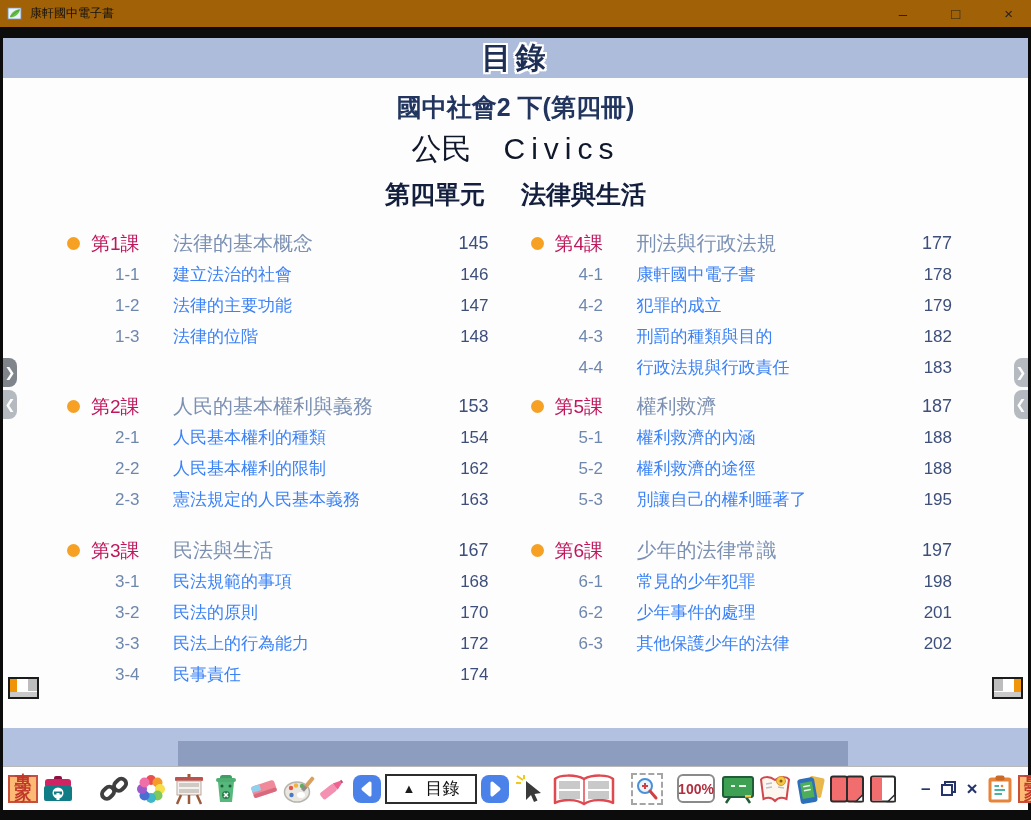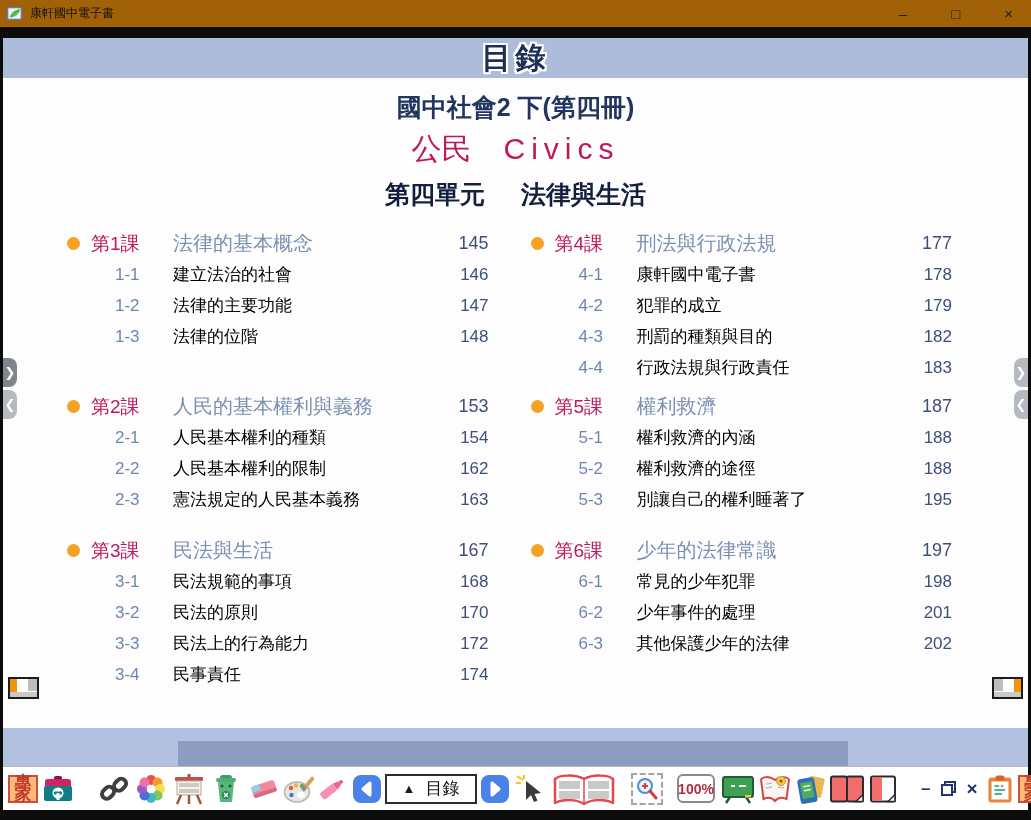--- a/index.html
+++ b/index.html
@@ -28,36 +28,36 @@
     height:40px; background:#aebcdb; display:flex; align-items:center; justify-content:center;
   }
   .band .band-title {
     font-size:30px; font-weight:700; color:#1e2f55; letter-spacing:4px;
     text-shadow:-2px 0 0 #fff,2px 0 0 #fff,0 -2px 0 #fff,0 2px 0 #fff,
       -2px -2px 0 #fff,2px 2px 0 #fff,-2px 2px 0 #fff,2px -2px 0 #fff;
   }
   .book-title { margin-top:12px; height:34px; line-height:34px; text-align:center;
     font-size:25px; font-weight:700; color:#22355f; }
   .subject-line { margin-top:6px; height:38px; line-height:38px; text-align:center;
-    font-size:30px; color:#be185d; display:flex; justify-content:center; gap:32px; }
+    font-size:30px; color:#0f172a; display:flex; justify-content:center; gap:32px; }
   .subject-line .en { letter-spacing:6px; }
   .unit-line { margin-top:6px; height:40px; line-height:40px; text-align:center;
     font-size:25px; font-weight:700; color:#131f3d; display:flex; justify-content:center; gap:36px; }
   
   .toc { margin-top:14px; display:flex; gap:40px; padding:0 76px 0 62px; }
   .toc-col { flex:1; }
   .lesson-group.g0 { min-height:163px; }
   .lesson-group.g1 { min-height:144px; }
   .row { display:grid; grid-template-columns:26px 82px 1fr 58px; align-items:center; height:31px; cursor:pointer; }
   .bullet { width:13px; height:13px; border-radius:50%; background:#f7a124; margin-left:2px; }
   .l-label { color:#be185d; font-size:19px; }
   .l-title { color:#7b90b2; font-size:20px; }
   .l-page  { color:#3d4f7a; font-size:18px; text-align:right; }
   .s-num   { color:#6e87ad; font-size:17px; padding-left:24px; }
-  .s-title { color:#000000; font-size:17px; }
+  .s-title { color:#3b82f6; font-size:17px; }
   .s-page  { color:#3d4f7a; font-size:17px; text-align:right; }
   
   .side-nav { position:absolute; top:320px; display:flex; flex-direction:column; gap:3px; z-index:4; }
   .side-nav.left { left:0; }
   .side-nav.right { right:0; }
   .chev {
     width:14px; height:29px; color:#fff; font-size:13px; font-weight:700;
     display:flex; align-items:center; justify-content:center; cursor:pointer;
   }
   .side-nav.left .chev { border-radius:0 8px 8px 0; }

